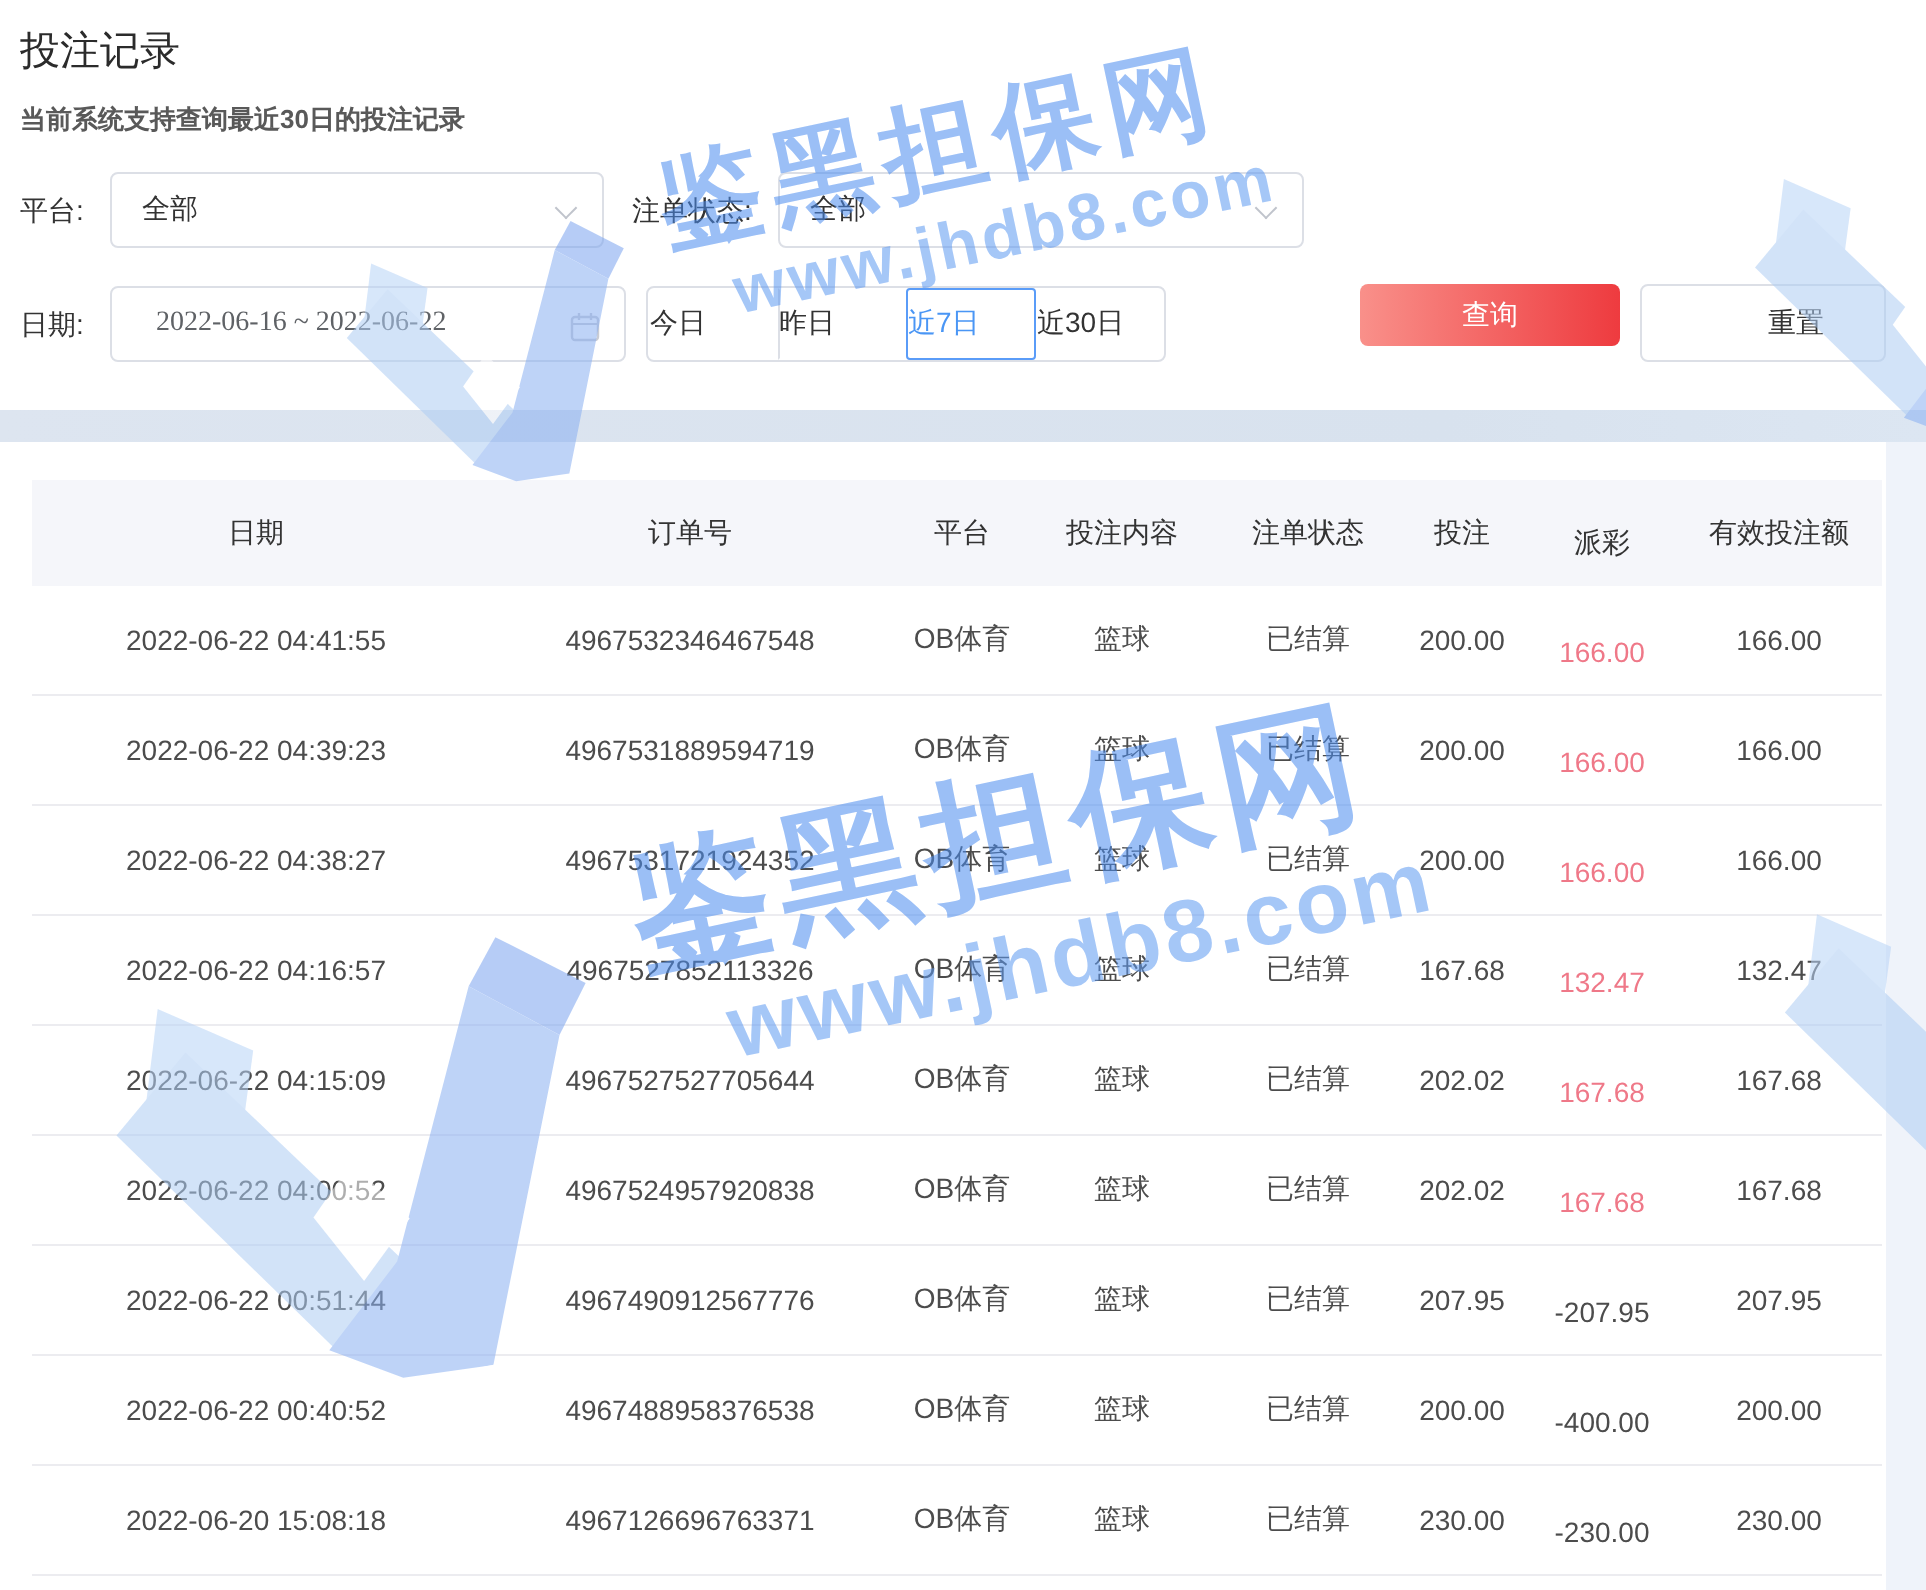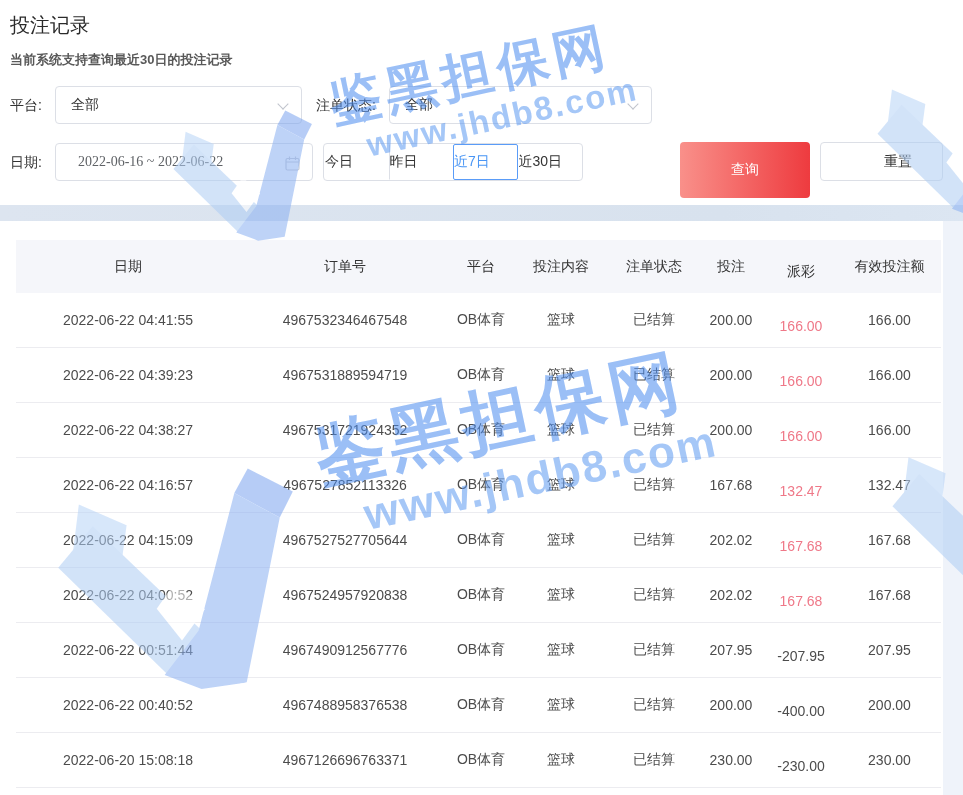--- a/index.html
+++ b/index.html
@@ -43,21 +43,21 @@
   }
   .quick-btn {
     flex:1; display:flex; align-items:center; justify-content:flex-start;
     font-size:14px; color:#333; cursor:pointer; border:1px solid transparent;
   }
   .quick-btn + .quick-btn { border-left:1px solid #dcdfe6; }
   .quick-btn.active { border:1px solid #5a9cf8; border-radius:2px; color:#4a96f5; }
   .quick-btn.active + .quick-btn { border-left:1px solid transparent; }
 
   .btn-search {
-    position:absolute; left:680px; top:142px; width:130px; height:56px;
+    position:absolute; left:680px; top:142px; width:130px; height:31px;
     border:none; border-radius:4px; color:#fff; font-size:14px; cursor:pointer;
     background:linear-gradient(90deg, #f9908a 0%, #ee3b3f 100%);
     font-family:Liberation Serif, serif;
   }
   .btn-reset {
     position:absolute; left:820px; top:142px; width:123px; height:39px;
     border:1px solid #dcdfe6; border-radius:4px; background:#fff; color:#333;
     font-size:14px; cursor:pointer; font-family:"Liberation Sans", sans-serif;padding-left:33px;
   }
 

